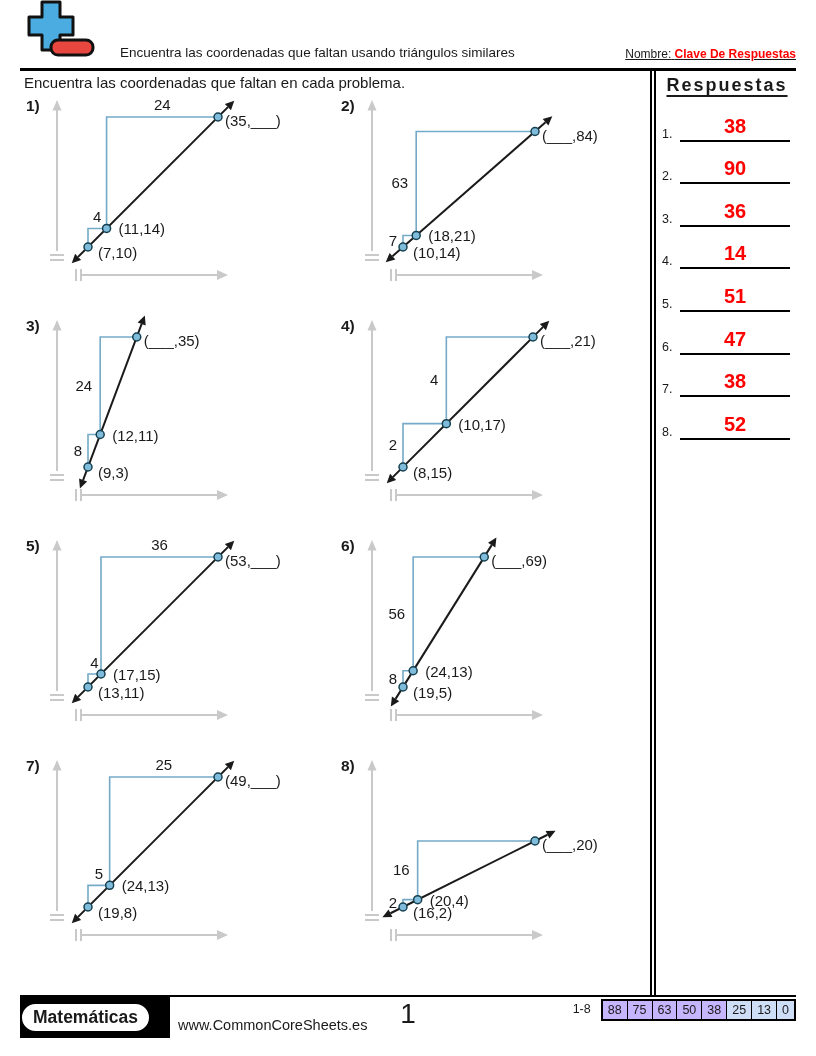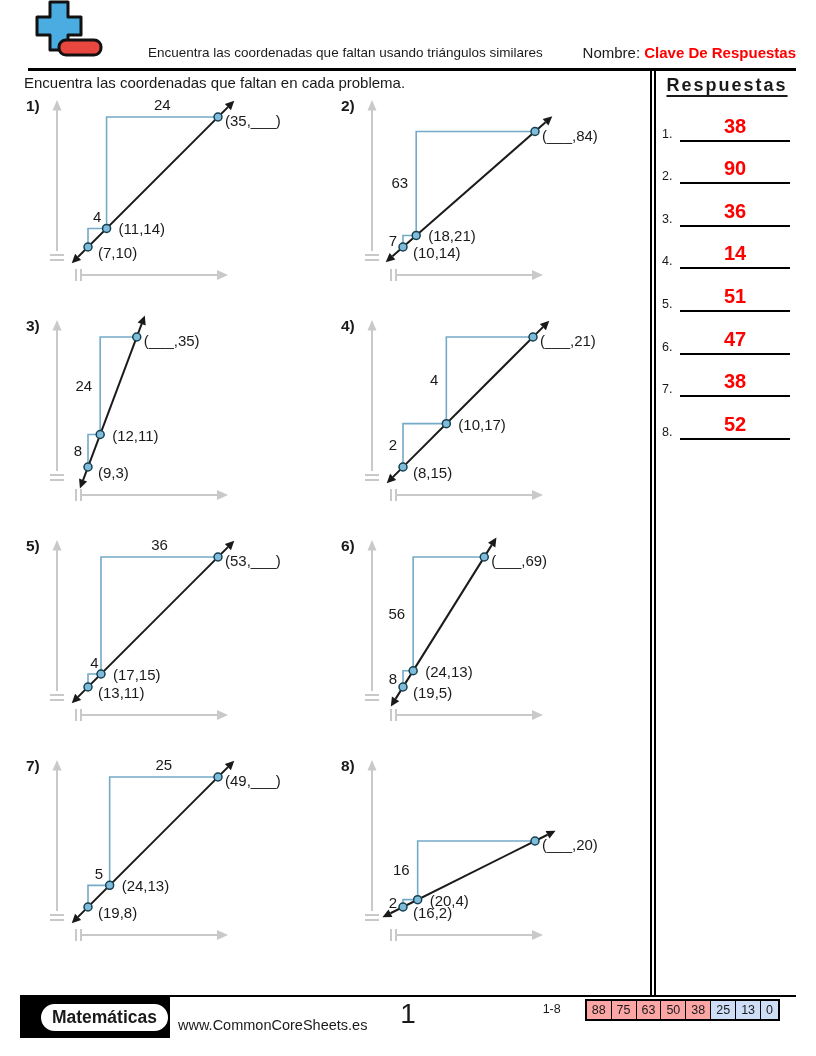--- a/index.html
+++ b/index.html
@@ -4,27 +4,27 @@
 <style>
   * { margin:0; padding:0; box-sizing:border-box; }
   body { background:#e8e8e8; }
   .page {
     position:relative; width:816px; height:1056px; background:#fff;
     margin:0 auto; font-family:"Liberation Sans", sans-serif; color:#1a1a1a;
     overflow:hidden;
   }
   
   .header {
-    position:absolute; left:28px; right:20px; top:0; height:71px;
+    position:absolute; left:20px; right:20px; top:0; height:71px;
     border-bottom:3px solid #000;
-    display:flex; align-items:flex-end; padding-bottom:6px;gap:20px;
+    display:flex; align-items:flex-end; padding-bottom:6px;
   }
   .logo-wrap { width:100px; align-self:flex-end; }
   .h-title { flex:1; font-size:13.5px; padding-bottom:2px; }
-  .h-name  { white-space:nowrap; font-size:15px; padding-bottom:1px; }
+  .h-name  { white-space:nowrap; font-size:12px; padding-bottom:1px;text-decoration:underline; }
   .h-name .red { color:var(--red); font-weight:bold; }
   
   .instruction { position:absolute; left:24px; top:74px; font-size:15px; font-weight:normal; }
   
   .problems {
     position:absolute; left:20px; top:93px; width:632px;
     display:grid; grid-template-columns:315px 315px; grid-auto-rows:220px;
   }
   .cell { position:relative; }
   svg text { font-family:"Liberation Sans", sans-serif; }
@@ -41,34 +41,34 @@
     height:24px;
   }
   .ans-row { display:flex; align-items:flex-end; height:42.6px; padding:0 6px 0 4px; }
   .ans-num { font-size:12.5px; width:18px; padding-bottom:1px; }
   .ans-blank { flex:1; border-bottom:2px solid #000; text-align:center; }
   .ans-val { display:inline-block; color:var(--red); font-weight:bold; font-size:20px; line-height:1; padding-bottom:4px; }
   
   .footer { position:absolute; left:20px; right:20px; top:995px; border-top:2.5px solid #000; height:48px; }
   .brand-box {
     position:absolute; left:0; top:0; width:150px; height:41px; background:#000;
-    display:flex; align-items:center; justify-content:flex-end;
+    display:flex; align-items:center; justify-content:flex-start;
   }
   .brand-pill {
     background:#fff; border:2.5px solid #000; border-radius:17px;
     font-weight:bold; font-size:17.5px; padding:3px 11px; white-space:nowrap;
   }
   .website { position:absolute; left:158px; top:20px; font-size:14.5px; }
   .page-num { position:absolute; left:0; right:0; top:1px; text-align:center; font-size:28px; }
-  .score-area { position:absolute; right:16px; top:2px; display:flex; align-items:flex-start; gap:24px; }
+  .score-area { position:absolute; right:0; top:2px; display:flex; align-items:flex-start; gap:10px; }
   .score-label { font-size:12.5px; padding-top:3px; }
   table.score { border-collapse:collapse; border:2px solid #000; }
   table.score td {
     border:1.5px solid #000; font-size:12.5px; text-align:center;
-    padding:2px 5px; min-width:16px; background:#fca5a5;
+    padding:2px 5px; min-width:16px; background:#c4b5fd;
   }
   table.score td.hl { background:var(--score-hl); }
 </style>
 </head>
 <body>
 
 <div class="page">
 
   <div class="header">
     <div class="logo-wrap">

